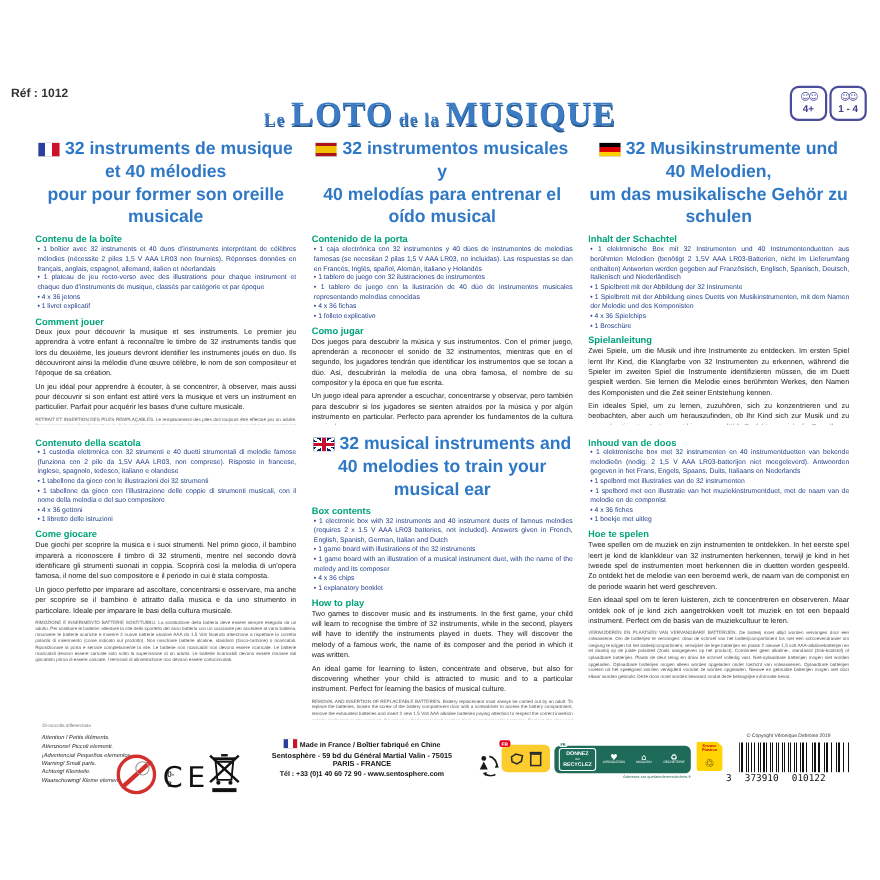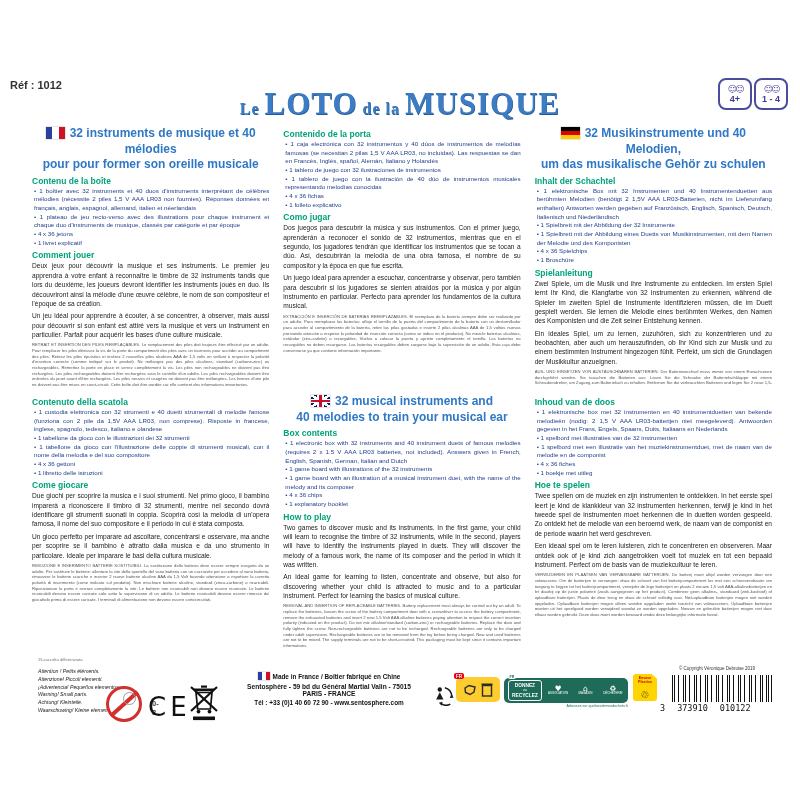--- a/index.html
+++ b/index.html
@@ -15,21 +15,21 @@
   .badges{position:absolute;right:12px;top:78px;display:flex;gap:2px;}
   .badge{width:30px;height:28px;border:2px solid #4c4c9d;border-radius:8px;background:#fff;
     display:flex;flex-direction:column;align-items:center;justify-content:center;line-height:1;}
   .badge .faces{font-family:"DejaVu Sans",sans-serif;font-size:9px;color:#4c4c9d;letter-spacing:-2px;}
   .badge .num{font-size:9px;font-weight:bold;color:#3d3d8f;margin-top:1px;}
 
   
   #sections-grid{position:absolute;left:32px;top:126px;width:740px;display:grid;
     grid-template-columns:repeat(3,1fr);column-gap:14px;row-gap:8px;grid-auto-rows:260px;}
   .lang-section{overflow:hidden;}
-  .sec-title{margin:0 0 2px 0;text-align:center;color:#2f78c5;font-size:12px;line-height:1.3;font-weight:bold;}
+  .sec-title{margin:0 0 2px 0;text-align:center;color:#2f78c5;font-size:16px;line-height:1.3;font-weight:bold;}
   .sec-sub{margin:3px 0 1px 0;color:#00a37a;font-size:8.5px;font-weight:bold;}
   .bullets{margin:0;padding:0 0 0 2px;list-style:none;}
   .bullets li{font-size:6.2px;line-height:1.4;color:#24418c;text-align:justify;}
   .bullets li::before{content:"• ";}
   .paras p{margin:0 0 3px 0;font-size:6.6px;line-height:1.42;color:#1c1c1c;text-align:justify;}
   .fine{margin:3px 0 0 0;font-size:4.2px;line-height:1.35;color:#555;text-align:justify;}
 
   
   .flag{display:inline-block;width:19px;height:12px;vertical-align:-2px;margin-right:5px;box-shadow:0 0 0 0.5px rgba(0,0,0,.2);}
   .flag-sm{width:12px;height:8px;vertical-align:-1px;margin-right:3px;}
@@ -121,20 +121,24 @@
           <li>1 livret explicatif</li>
         </ul>
     <h3 class="sec-sub">Comment jouer</h3>
     <div class="paras">
           <p>Deux jeux pour découvrir la musique et ses instruments. Le premier jeu apprendra à votre enfant à reconnaître le timbre de 32 instruments tandis que lors du deuxième, les joueurs devront identifier les instruments joués en duo. Ils découvriront ainsi la mélodie d'une œuvre célèbre, le nom de son compositeur et l'époque de sa création.</p>
           <p>Un jeu idéal pour apprendre à écouter, à se concentrer, à observer, mais aussi pour découvrir si son enfant est attiré vers la musique et vers un instrument en particulier. Parfait pour acquérir les bases d'une culture musicale.</p>
         </div>
     <p class="fine">RETRAIT ET INSERTION DES PILES REMPLAÇABLES. Le remplacement des piles doit toujours être effectué par un adulte. Pour remplacer les piles dévissez la vis de la porte du compartiment des piles avec un tournevis pour accéder au compartiment des piles. Retirez les piles épuisées et insérez 2 nouvelles piles alcalines AAA de 1,5 volts en veillant à respecter la polarité d'insertion correcte (comme indiqué sur le produit). Ne mélangez pas des piles alcalines, standard (carbone-zinc) ou rechargeables. Remettez la porte en place et serrez complètement la vis. Les piles non rechargeables ne doivent pas être rechargées. Les piles rechargeables doivent être rechargées sous le contrôle d'un adulte. Les piles rechargeables doivent être enlevées du jouet avant d'être rechargées. Les piles neuves et usagées ne doivent pas être mélangées. Les bornes d'une pile ne doivent pas être mises en court-circuit. Cette boîte doit être gardée car elle contient des informations importantes.</p>
   </section>
       <section class="lang-section">
+    <h2 class="sec-title">
+      <span class="flag flag-es"></span><span>32 instrumentos musicales y</span><br>
+      <span>40 melodías para entrenar el oído musical</span>
+    </h2>
     <h3 class="sec-sub">Contenido de la porta</h3>
     <ul class="bullets">
           <li>1 caja electrónica con 32 instrumentos y 40 dúos de instrumentos de melodías famosas (se necesitan 2 pilas 1,5 V AAA LR03, no incluidas). Las respuestas se dan en Francés, Inglés, spañol, Alemán, Italiano y Holandés</li>
           <li>1 tablero de juego con 32 ilustraciones de instrumentos</li>
           <li>1 tablero de juego con la ilustración de 40 dúo de instrumentos musicales representando melodías conocidas</li>
           <li>4 x 36 fichas</li>
           <li>1 folleto explicativo</li>
         </ul>
     <h3 class="sec-sub">Como jugar</h3>
     <div class="paras">

